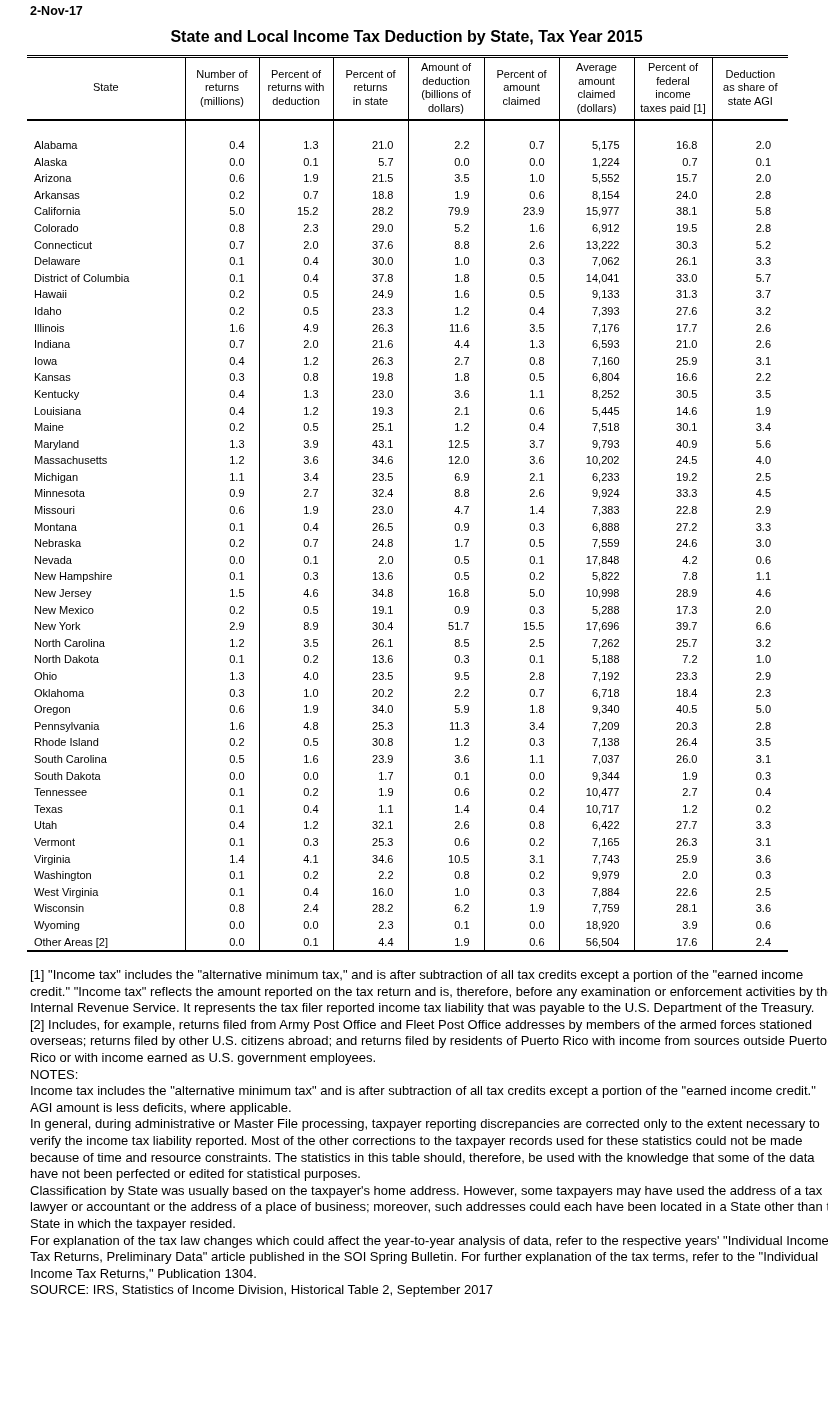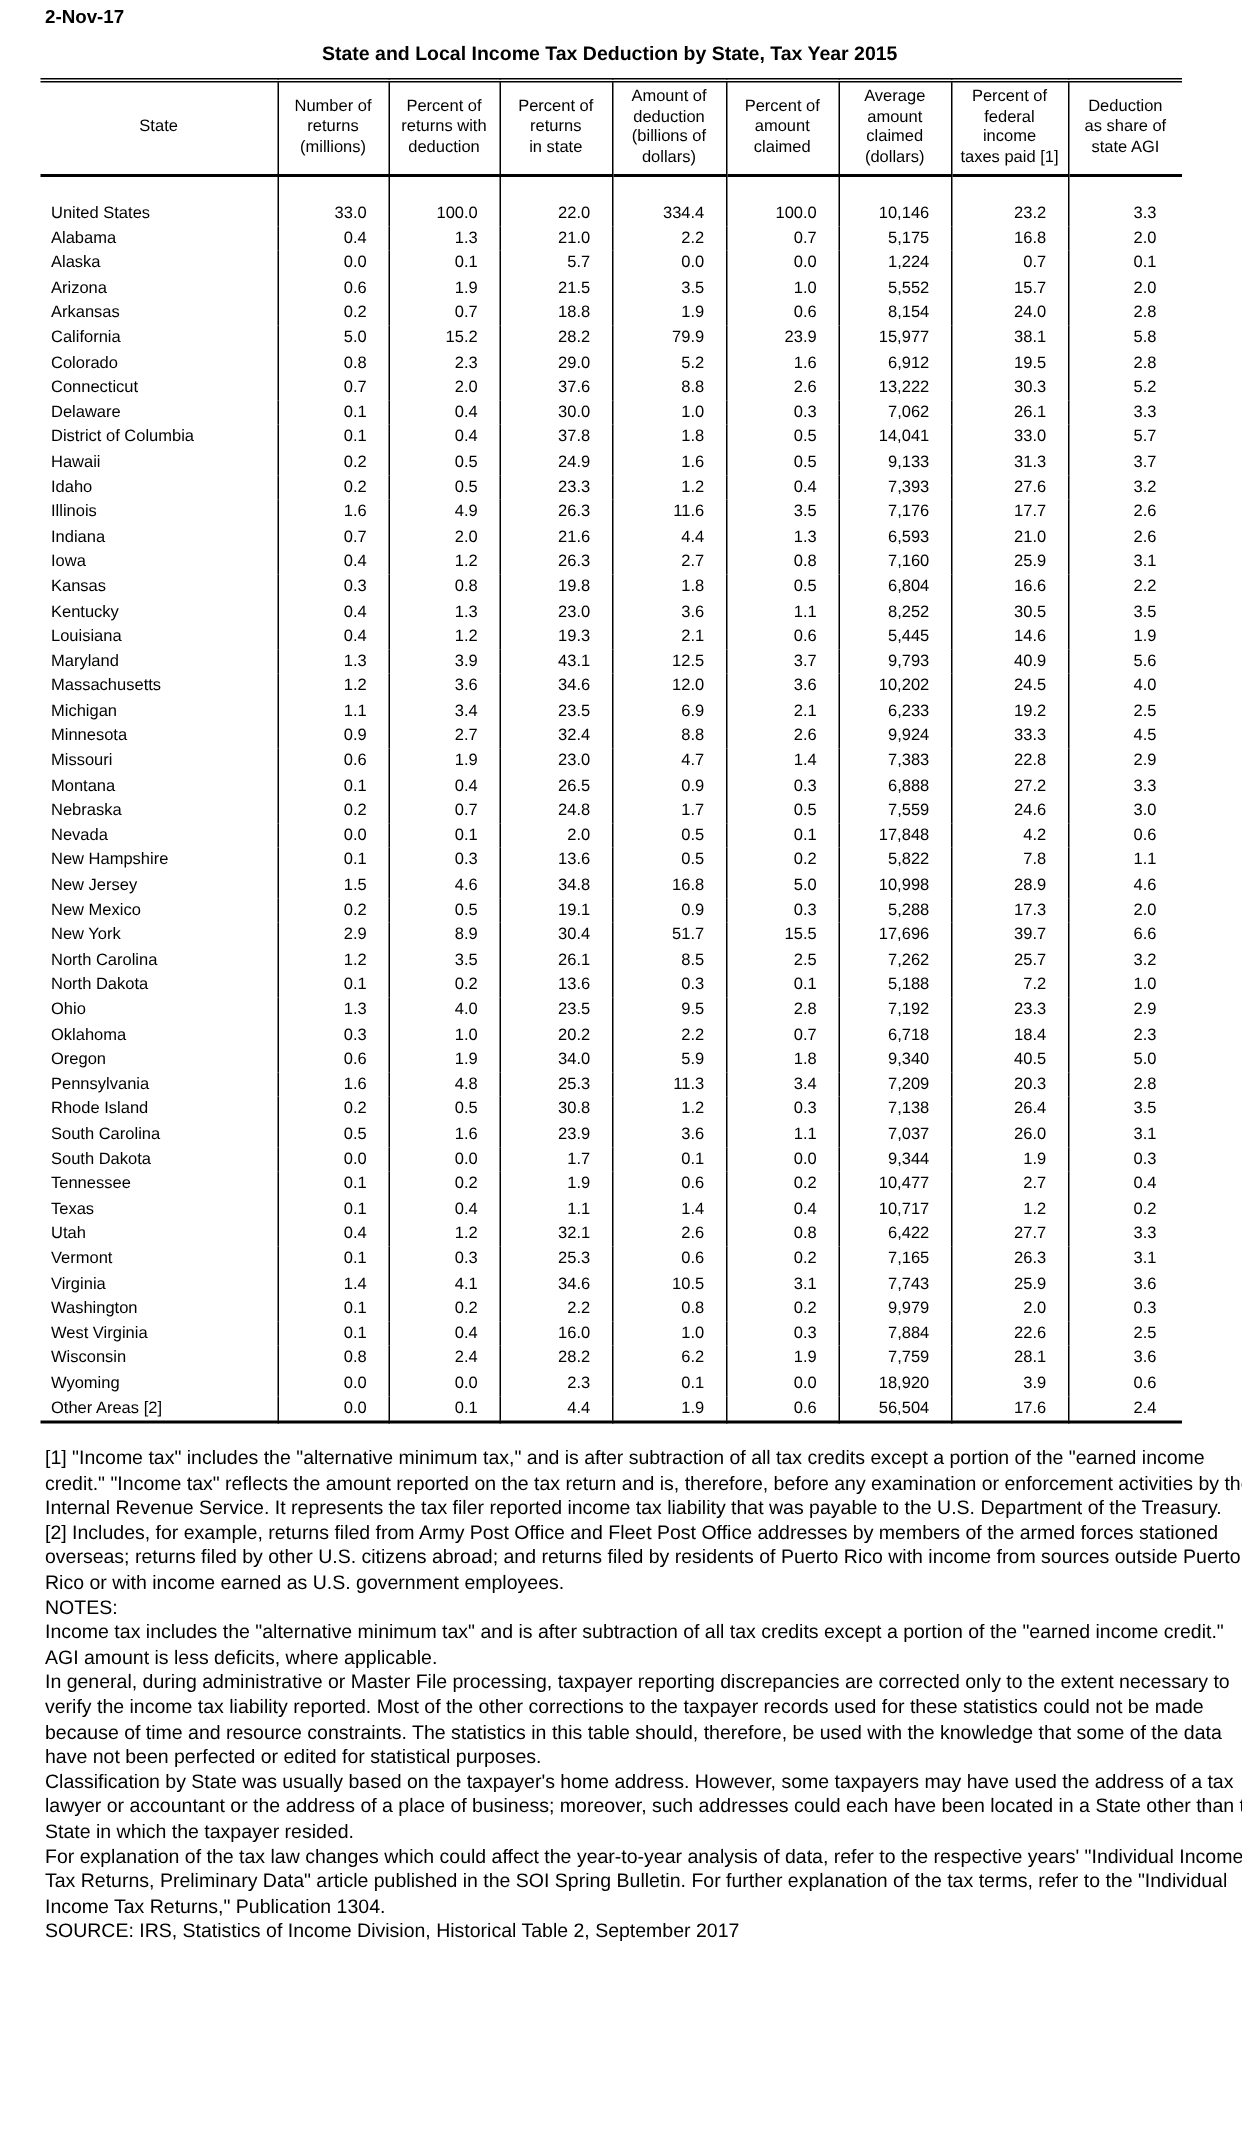--- a/index.html
+++ b/index.html
@@ -17,21 +17,21 @@
     margin-left: 25px;
   }
   .report-date {
     font-size: 12.5px;
     font-weight: bold;
     padding-left: 5px;
   }
   .page-title {
     width: 763px;
     text-align: center;
-    font-size: 13px;
+    font-size: 16px;
     font-weight: bold;
     margin-top: 10px;
   }
   table.data-table {
     border-collapse: collapse;
     table-layout: fixed;
     width: 761px;
     margin: 9px 0 0 2px;
     border-top: 3px double #000;
     border-bottom: 2px solid #000;
@@ -137,31 +137,20 @@
         <td></td>
           <td></td>
           <td></td>
         <td></td>
           <td></td>
           <td></td>
         <td></td>
           <td></td>
           <td></td>
       </tr>
-    <tr>
-          <td class="state-cell">United States</td>
-          <td class="num-cell">33.0</td>
-          <td class="num-cell">100.0</td>
-          <td class="num-cell">22.0</td>
-          <td class="num-cell">334.4</td>
-          <td class="num-cell">100.0</td>
-          <td class="num-cell">10,146</td>
-          <td class="num-cell">23.2</td>
-          <td class="num-cell last">3.3</td>
-        </tr>
         <tr>
           <td class="state-cell">Alabama</td>
           <td class="num-cell">0.4</td>
           <td class="num-cell">1.3</td>
           <td class="num-cell">21.0</td>
           <td class="num-cell">2.2</td>
           <td class="num-cell">0.7</td>
           <td class="num-cell">5,175</td>
           <td class="num-cell">16.8</td>
           <td class="num-cell last">2.0</td>
@@ -334,20 +323,31 @@
         <tr>
           <td class="state-cell">Louisiana</td>
           <td class="num-cell">0.4</td>
           <td class="num-cell">1.2</td>
           <td class="num-cell">19.3</td>
           <td class="num-cell">2.1</td>
           <td class="num-cell">0.6</td>
           <td class="num-cell">5,445</td>
           <td class="num-cell">14.6</td>
           <td class="num-cell last">1.9</td>
+        </tr>
+        <tr>
+          <td class="state-cell">Maine</td>
+          <td class="num-cell">0.2</td>
+          <td class="num-cell">0.5</td>
+          <td class="num-cell">25.1</td>
+          <td class="num-cell">1.2</td>
+          <td class="num-cell">0.4</td>
+          <td class="num-cell">7,518</td>
+          <td class="num-cell">30.1</td>
+          <td class="num-cell last">3.4</td>
         </tr>
         <tr>
           <td class="state-cell">Maryland</td>
           <td class="num-cell">1.3</td>
           <td class="num-cell">3.9</td>
           <td class="num-cell">43.1</td>
           <td class="num-cell">12.5</td>
           <td class="num-cell">3.7</td>
           <td class="num-cell">9,793</td>
           <td class="num-cell">40.9</td>

